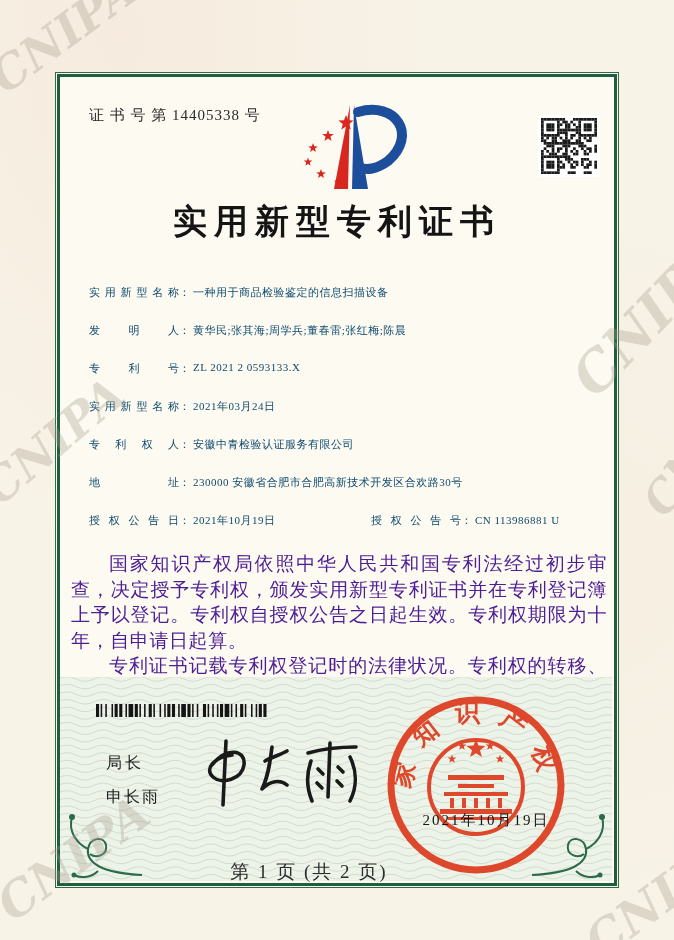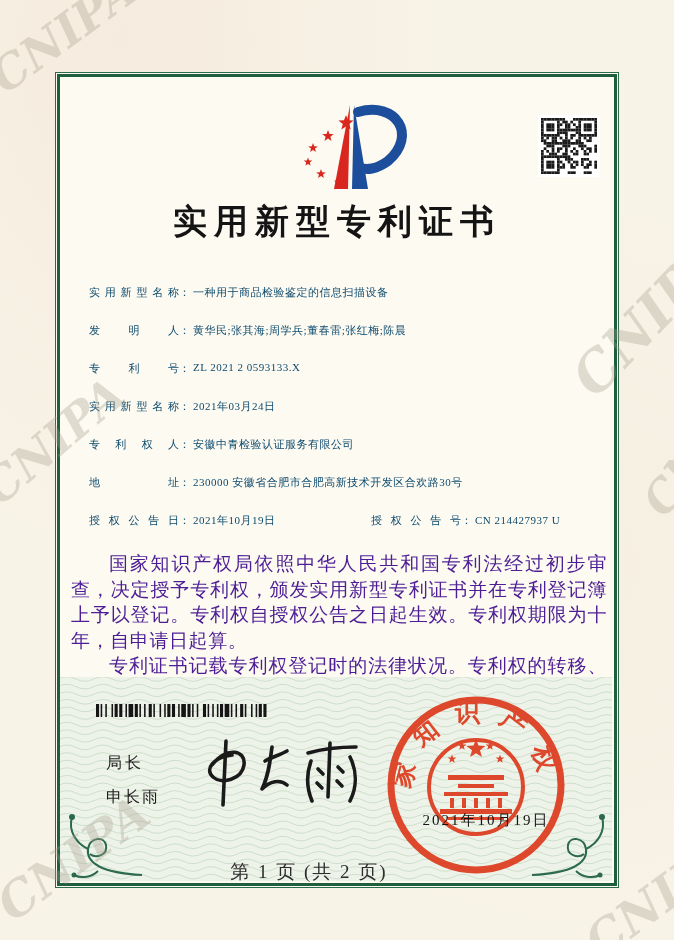--- a/index.html
+++ b/index.html
@@ -64,20 +64,21 @@
 
   <div class="wm wm1">CNIPA</div>
   <div class="wm wm2">CNIPA</div>
   <div class="wm wm3">CNIPA</div>
   <div class="wm wm4">CNIPA</div>
   <div class="wm wm5">CNIPA</div>
   <div class="wm wm6">CNIPA</div>
 
   <div class="frame">
 
+    <div class="cert-no">证 书 号 第 14405338 号</div>
 
     <svg class="logo" width="150" height="96" viewBox="0 0 150 96">
       <polygon points="70,6 54,90 68,90" fill="#d8271f"></polygon>
       <polygon points="74,6 72,90 88,90" fill="#1c4e9c"></polygon>
       <path d="M78,13 C116,2 138,36 108,62 C97,70 86,72 79,68" fill="none" stroke="#1c4e9c" stroke-width="10" stroke-linecap="round"></path>
       <g id="logo-stars">
           <polygon points="66.0,16.0 68.0,21.3 73.6,21.5 69.2,25.0 70.7,30.5 66.0,27.4 61.3,30.5 62.8,25.0 58.4,21.5 64.0,21.3" fill="#d8271f"></polygon>
           <polygon points="48.0,31.0 49.5,35.0 53.7,35.1 50.4,37.8 51.5,41.9 48.0,39.5 44.5,41.9 45.6,37.8 42.3,35.1 46.5,35.0" fill="#d8271f"></polygon>
           <polygon points="33.0,44.0 34.2,47.3 37.8,47.5 35.0,49.6 35.9,53.0 33.0,51.1 30.1,53.0 31.0,49.6 28.2,47.5 31.8,47.3" fill="#d8271f"></polygon>
           <polygon points="28.0,58.5 29.1,61.5 32.3,61.6 29.8,63.6 30.6,66.6 28.0,64.9 25.4,66.6 26.2,63.6 23.7,61.6 26.9,61.5" fill="#d8271f"></polygon>
@@ -344,21 +345,21 @@
       <div class="frow">
         <span class="flabel">实用新型名称</span><span class="cl">：</span><span class="fval">2021年03月24日</span>
       </div>
       <div class="frow">
         <span class="flabel">专利权人</span><span class="cl">：</span><span class="fval">安徽中青检验认证服务有限公司</span>
       </div>
       <div class="frow">
         <span class="flabel">地址</span><span class="cl">：</span><span class="fval">230000 安徽省合肥市合肥高新技术开发区合欢路30号</span>
       </div>
       <div class="frow">
-        <span class="flabel">授权公告日</span><span class="cl">：</span><span class="gval">2021年10月19日</span><span class="flabel">授权公告号</span><span class="cl">：</span><span class="fval">CN 214427937 U</span>
+        <span class="flabel">授权公告日</span><span class="cl">：</span><span class="gval">2021年10月19日</span><span class="flabel">授权公告号</span><span class="cl">：</span><span class="fval">CN 113986881 U</span>
       </div>
     </div>
 
     <div class="paras">
       <p>国家知识产权局依照中华人民共和国专利法经过初步审查，决定授予专利权，颁发实用新型专利证书并在专利登记簿上予以登记。专利权自授权公告之日起生效。专利权期限为十年，自申请日起算。</p>
       <p>专利证书记载专利权登记时的法律状况。专利权的转移、质押、无效、终止、恢复和专利权人的姓名或名称、国籍、地址变更等事项记载在专利登记簿上。</p>
     </div>
 
     <div class="band">
       <svg id="waves" width="554" height="204" viewBox="0 0 554 204">

